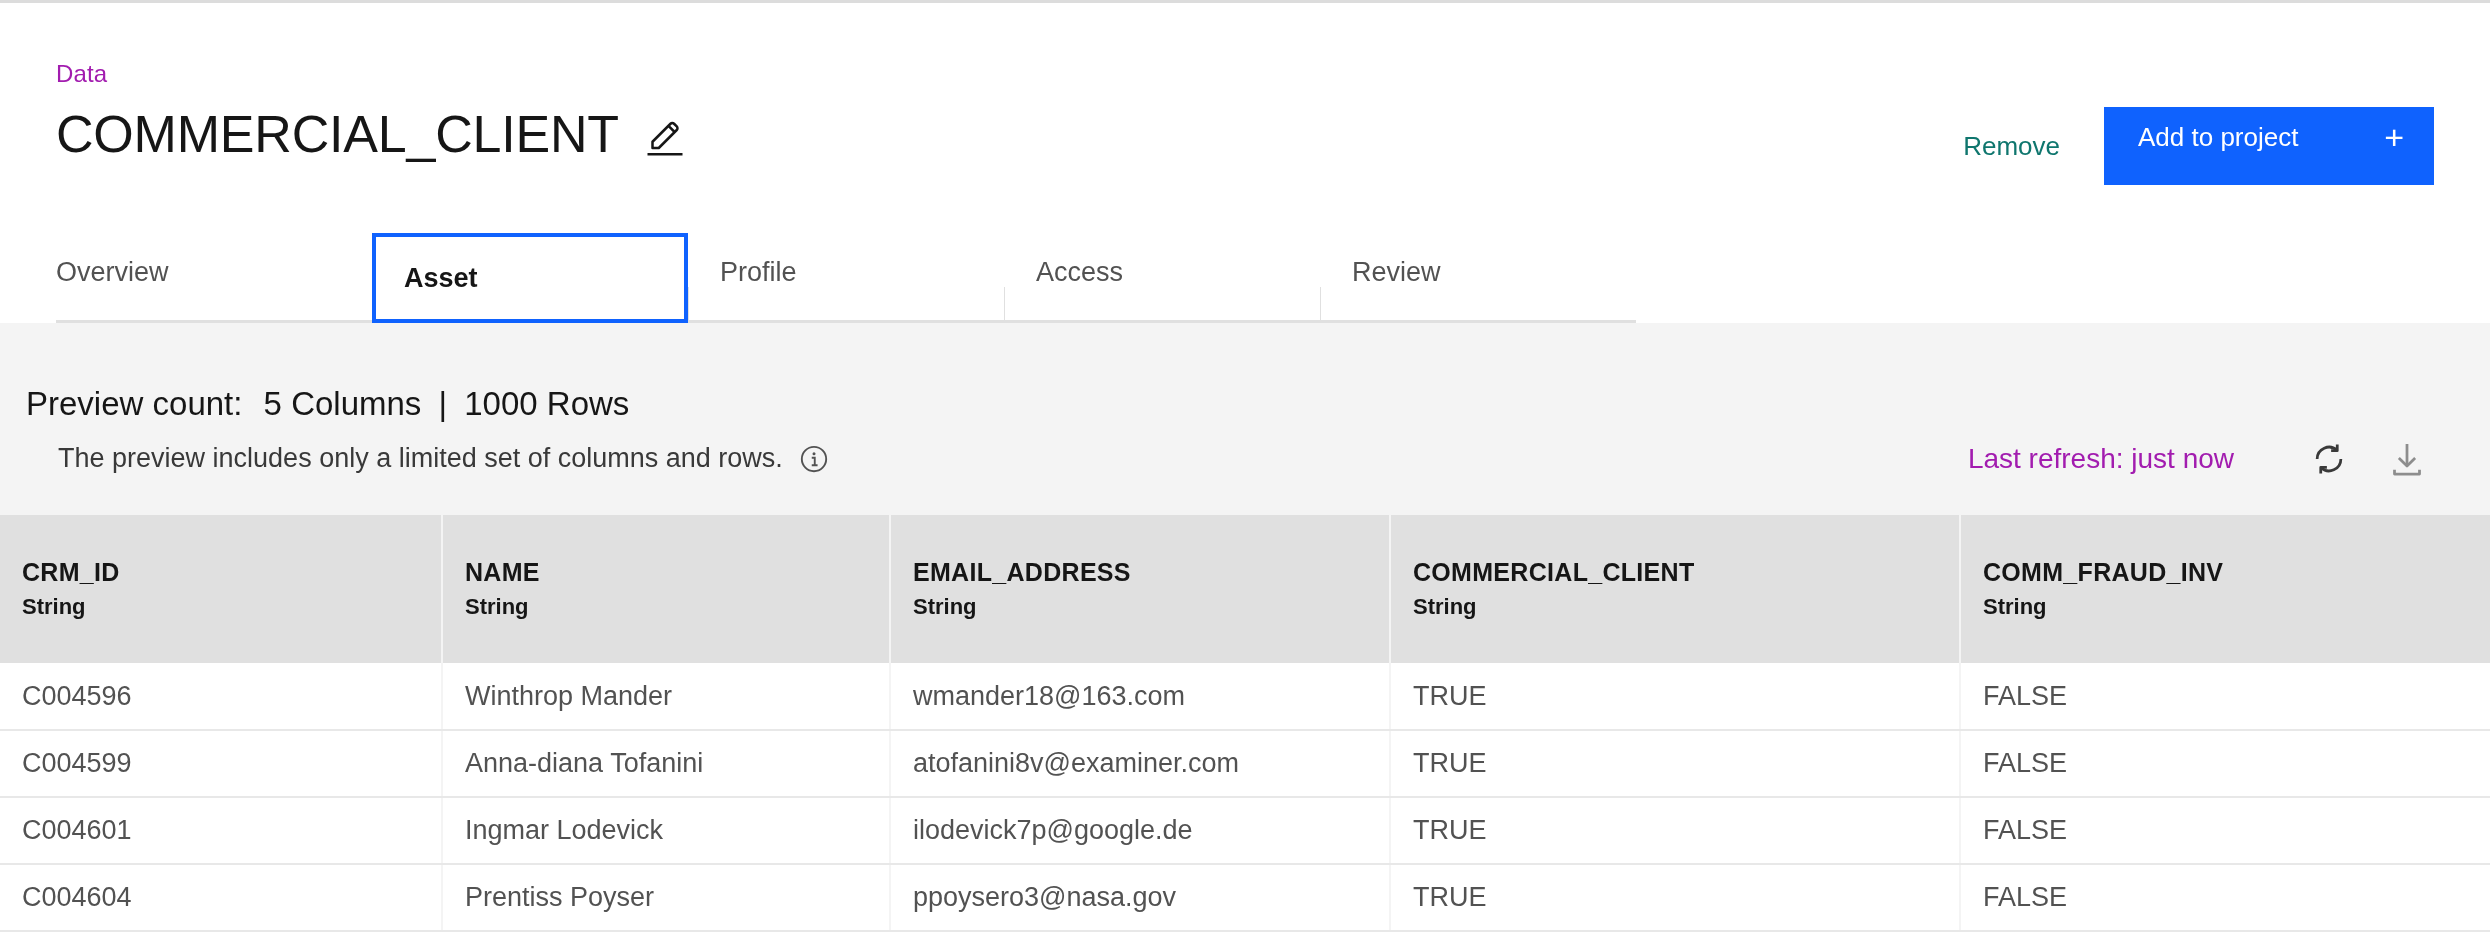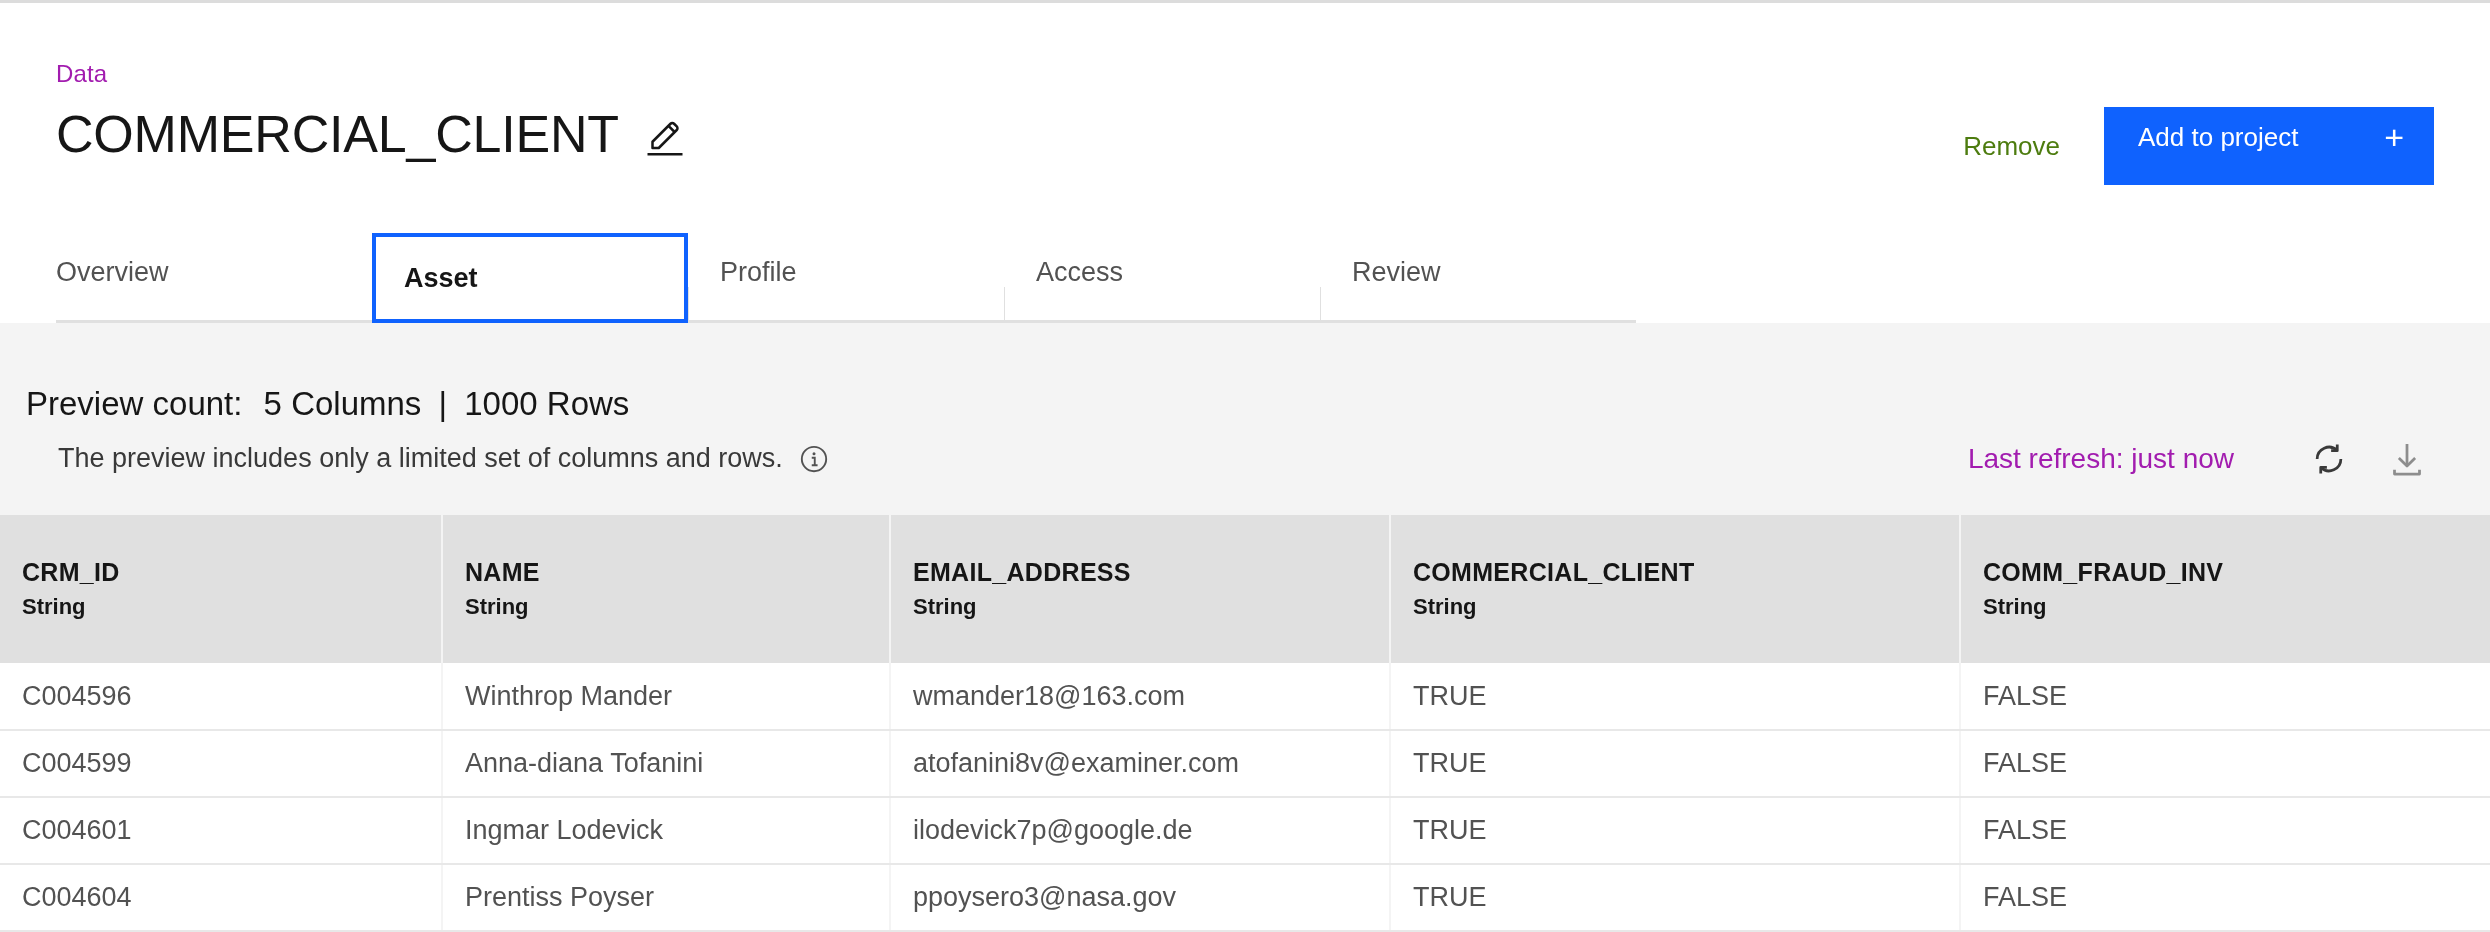--- a/index.html
+++ b/index.html
@@ -70,21 +70,21 @@
     position: absolute;
     right: 56px;
     top: 104px;
     display: flex;
     align-items: stretch;
     gap: 0;
   }
 
   .remove-link {
     font-size: 26px;
-    color: #4d7c0f;
+    color: #0f766e;
     cursor: pointer;
     padding: 0 44px;
     display: flex;
     align-items: center;
     white-space: nowrap;
     background: none;
     border: none;
     font-family: inherit;
   }
 

